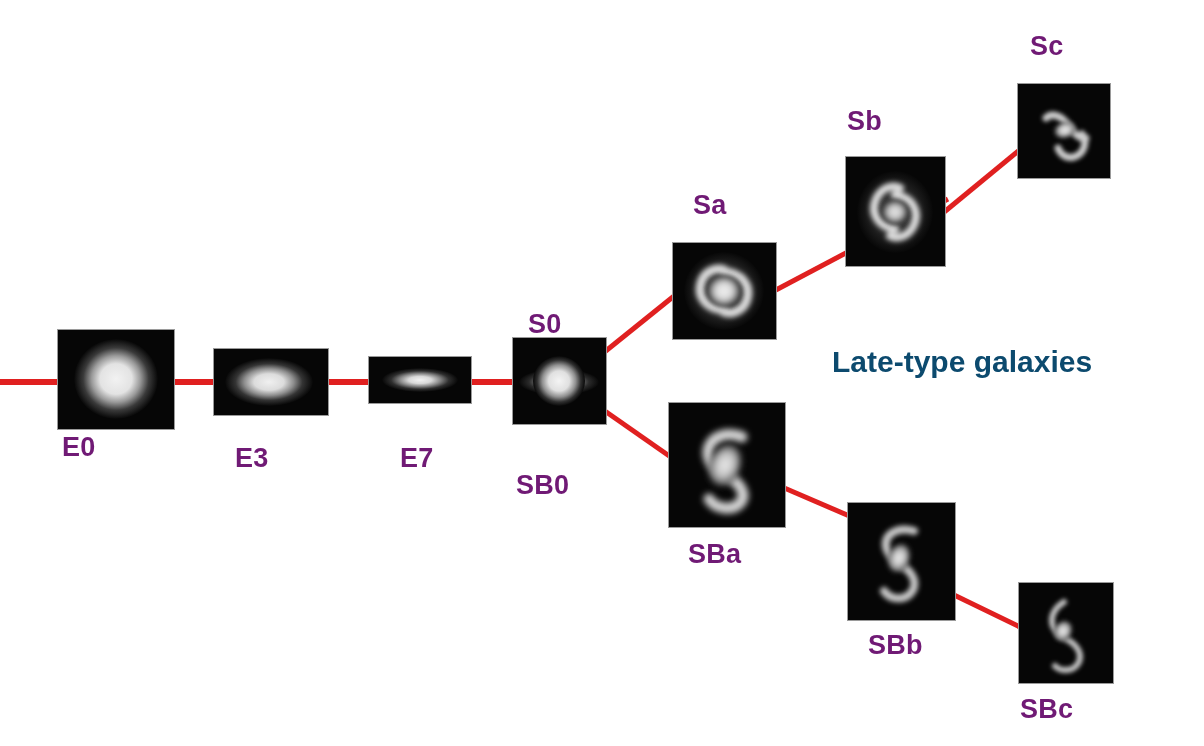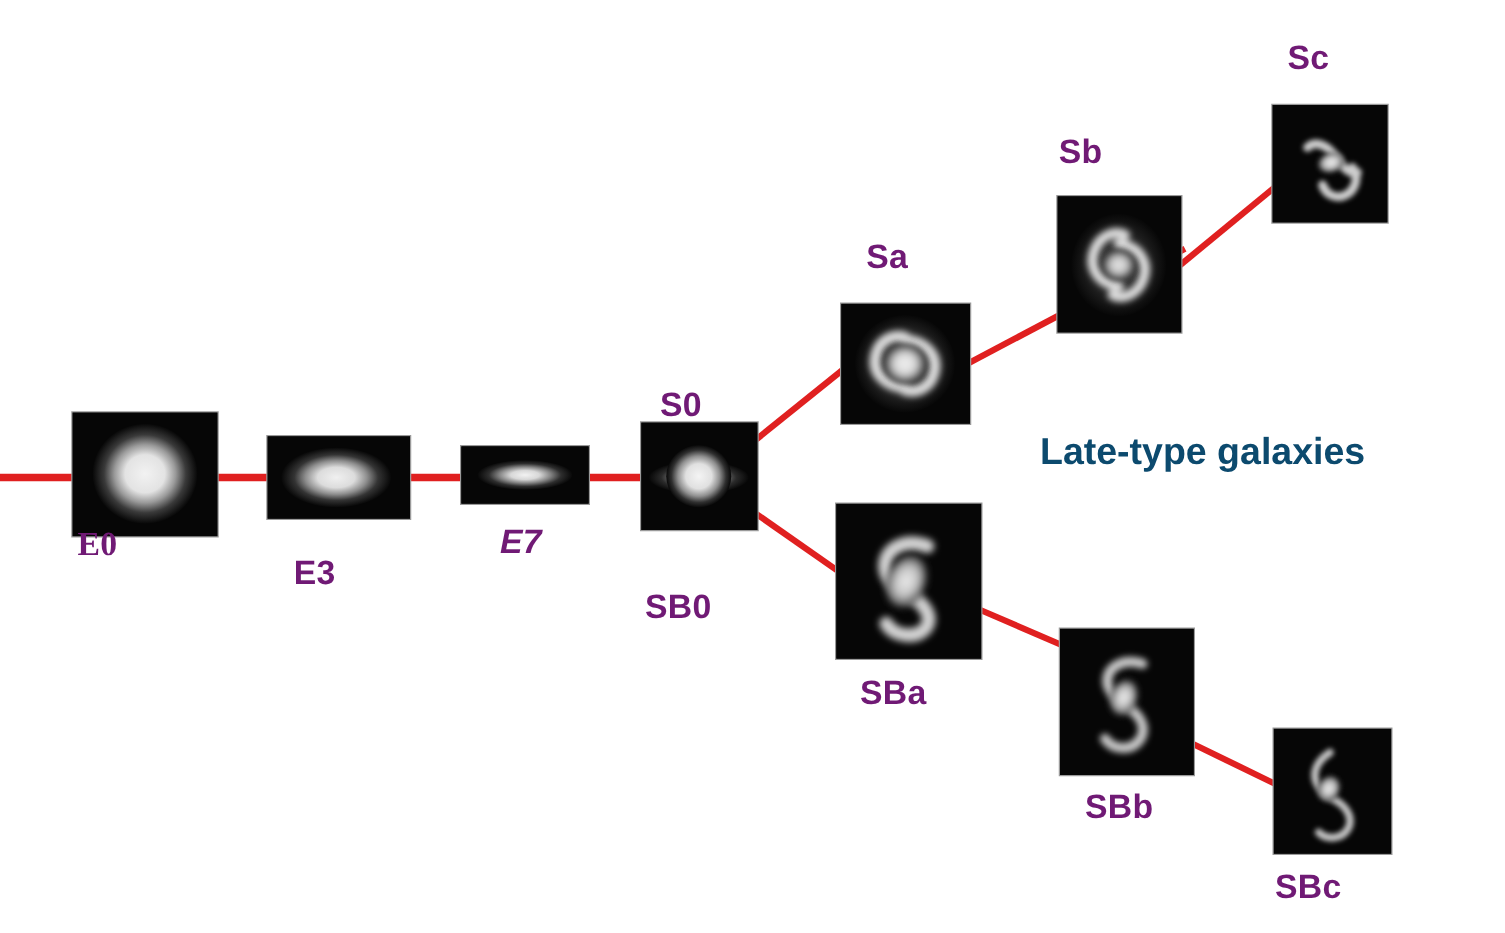--- a/index.html
+++ b/index.html
@@ -87,21 +87,21 @@
           <stop offset="38%" stop-color="#e3e3e3"></stop>
           <stop offset="58%" stop-color="#9a9a9a"></stop>
           <stop offset="78%" stop-color="#3a3a3a"></stop>
           <stop offset="100%" stop-color="#070707"></stop>
         </radialGradient>
       </defs>
       <rect x="0" y="0" width="116" height="99" fill="#060606"></rect>
       <ellipse cx="58" cy="49" rx="42" ry="40" fill="url(#g-e0)"></ellipse>
     </svg>
   </div>
-  <div class="node-label" style="left:62px; top:422px;font-family:Liberation Serif, serif;">E0</div>
+  <div class="node-label" style="left:62px; top:434px;">E0</div>
 
   <div class="galaxy-box" style="left:214px; top:349px; width:114px; height:66px;">
     <svg viewBox="0 0 114 66" preserveAspectRatio="none">
       <defs>
         <radialGradient id="g-e3" cx="50%" cy="50%" r="50%">
           <stop offset="0%" stop-color="#f0f0f0"></stop>
           <stop offset="34%" stop-color="#dcdcdc"></stop>
           <stop offset="56%" stop-color="#8e8e8e"></stop>
           <stop offset="76%" stop-color="#343434"></stop>
           <stop offset="100%" stop-color="#070707"></stop>
@@ -121,21 +121,21 @@
           <stop offset="30%" stop-color="#d8d8d8"></stop>
           <stop offset="54%" stop-color="#848484"></stop>
           <stop offset="76%" stop-color="#2e2e2e"></stop>
           <stop offset="100%" stop-color="#070707"></stop>
         </radialGradient>
       </defs>
       <rect x="0" y="0" width="102" height="46" fill="#060606"></rect>
       <ellipse cx="51" cy="23" rx="38" ry="12" fill="url(#g-e7)"></ellipse>
     </svg>
   </div>
-  <div class="node-label" style="left:400px; top:420px;font-style:italic;">E7</div>
+  <div class="node-label" style="left:400px; top:445px;">E7</div>
 
   <div class="galaxy-box" style="left:513px; top:338px; width:93px; height:86px;">
     <svg viewBox="0 0 93 86" preserveAspectRatio="none">
       <defs>
         <radialGradient id="g-s0-core" cx="50%" cy="50%" r="50%">
           <stop offset="0%" stop-color="#f4f4f4"></stop>
           <stop offset="40%" stop-color="#e0e0e0"></stop>
           <stop offset="64%" stop-color="#909090"></stop>
           <stop offset="84%" stop-color="#303030"></stop>
           <stop offset="100%" stop-color="#080808"></stop>

